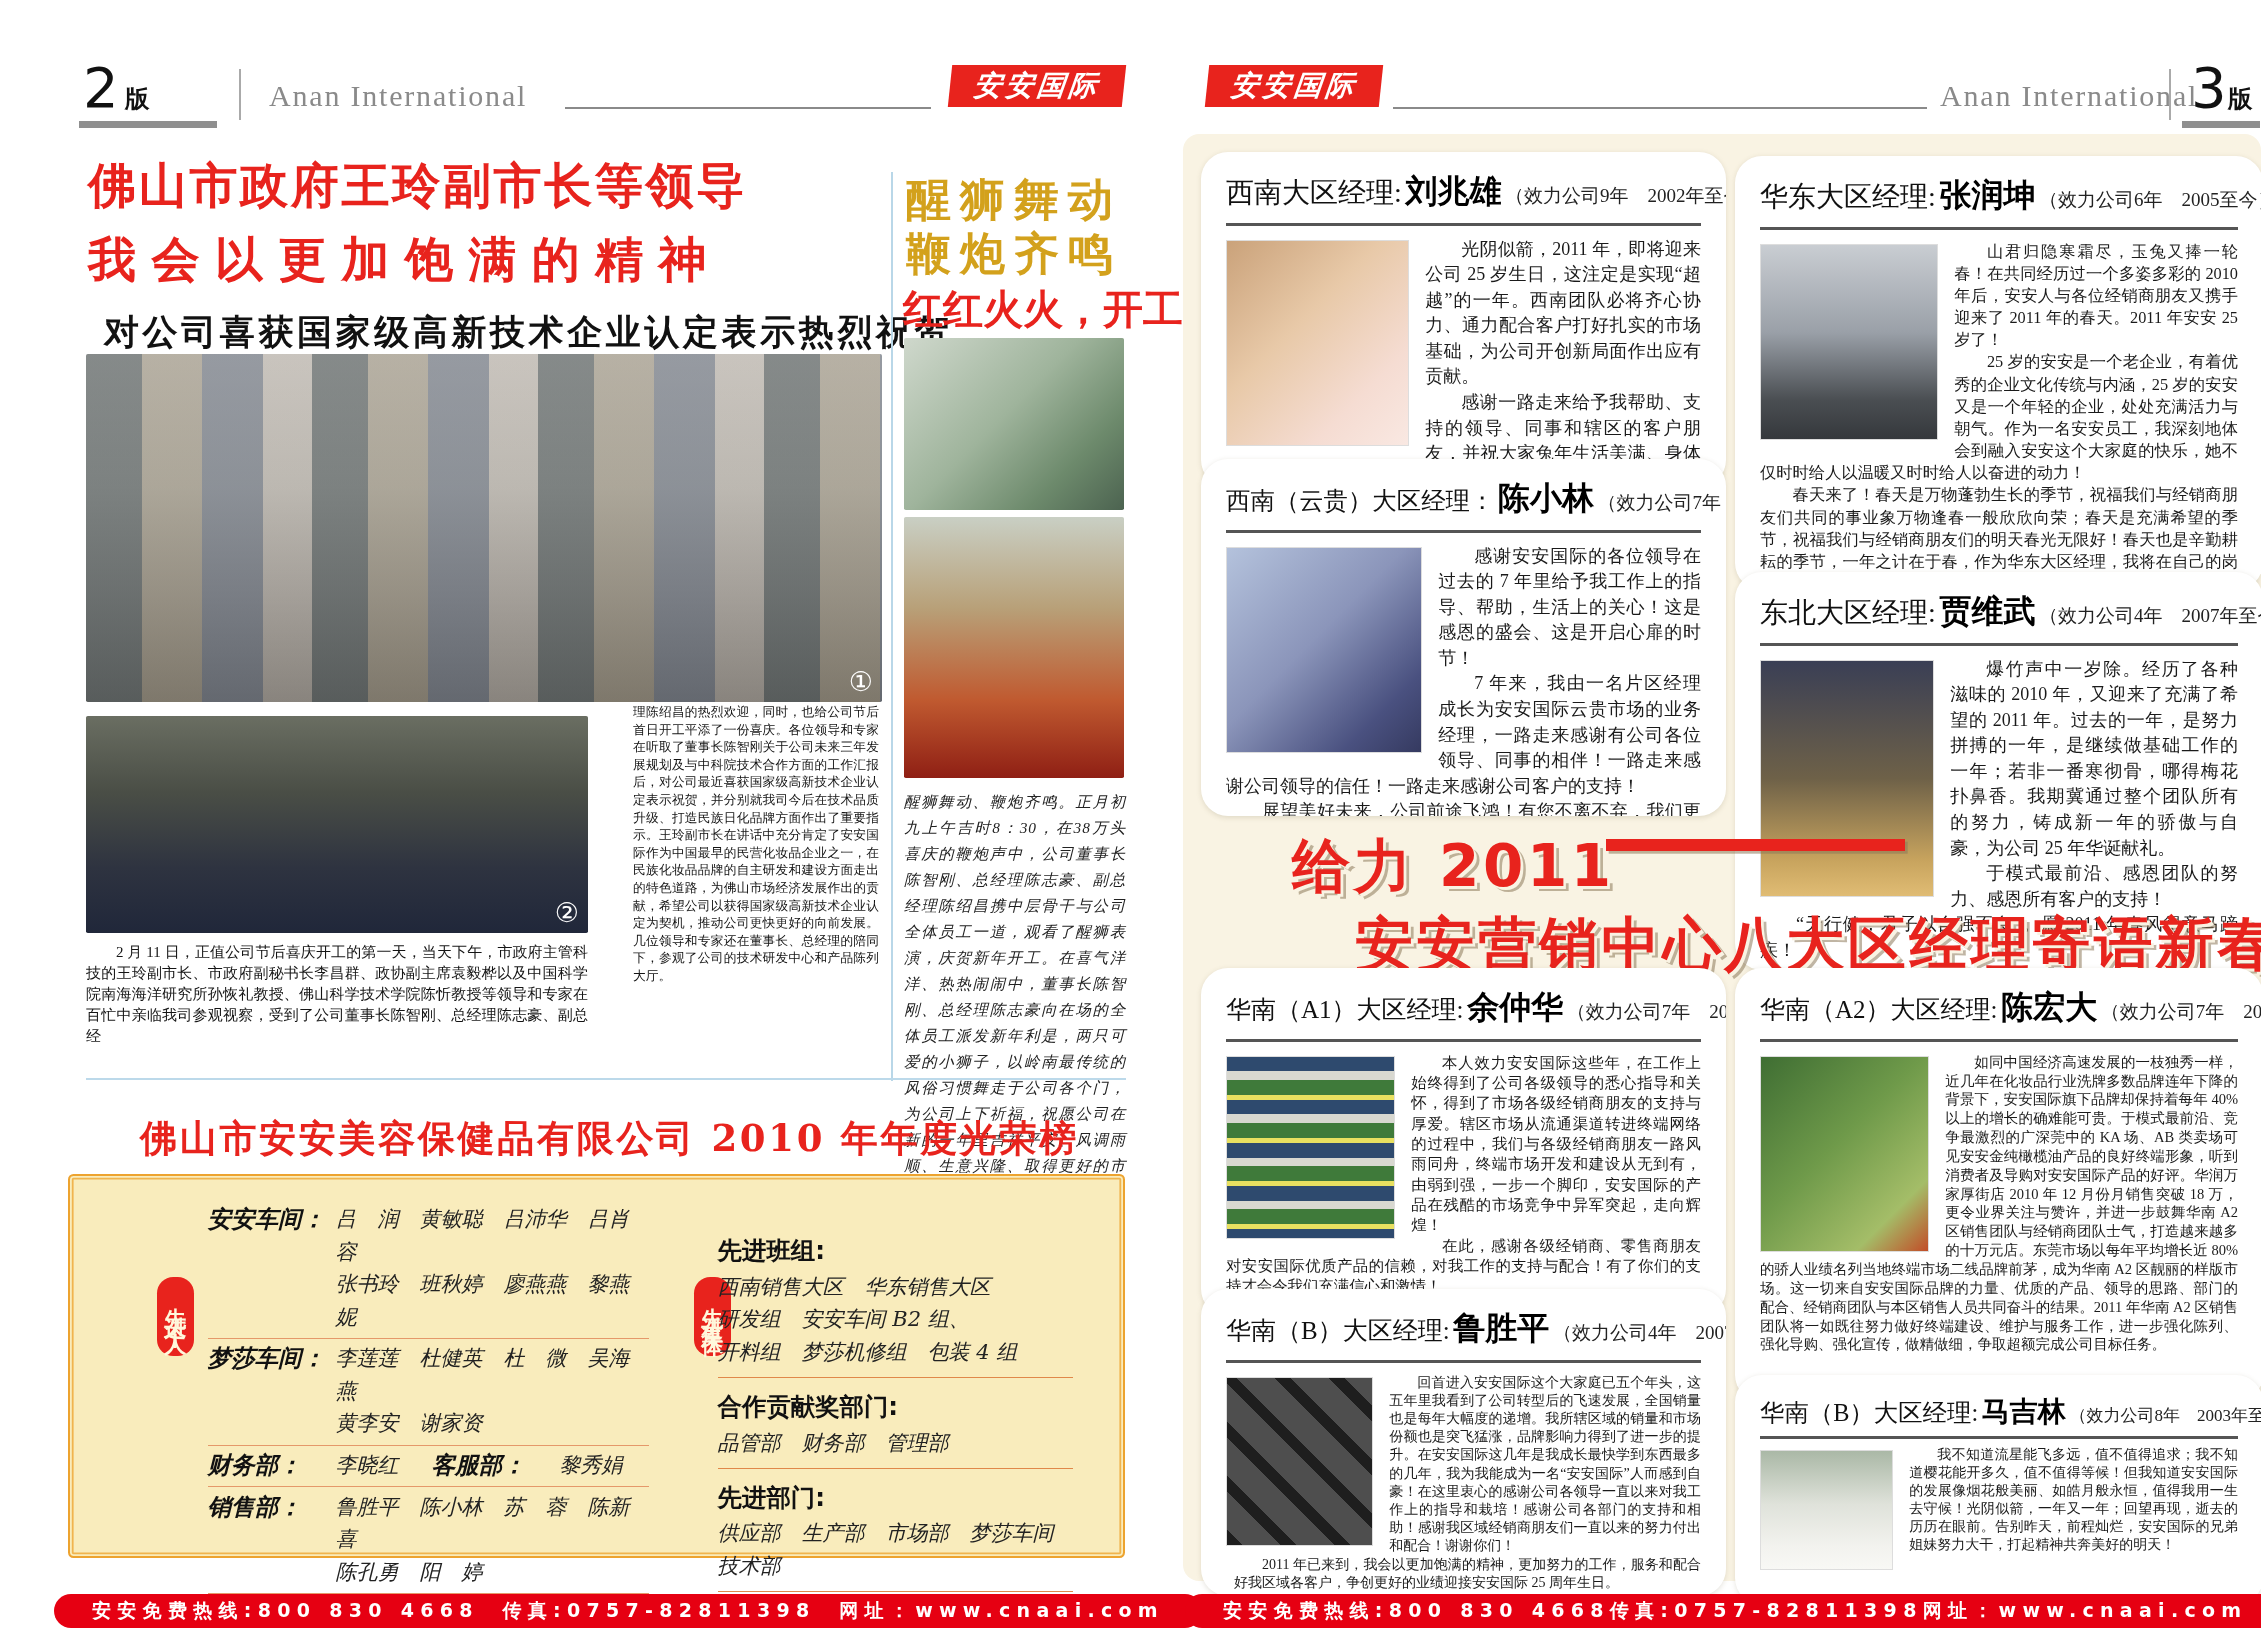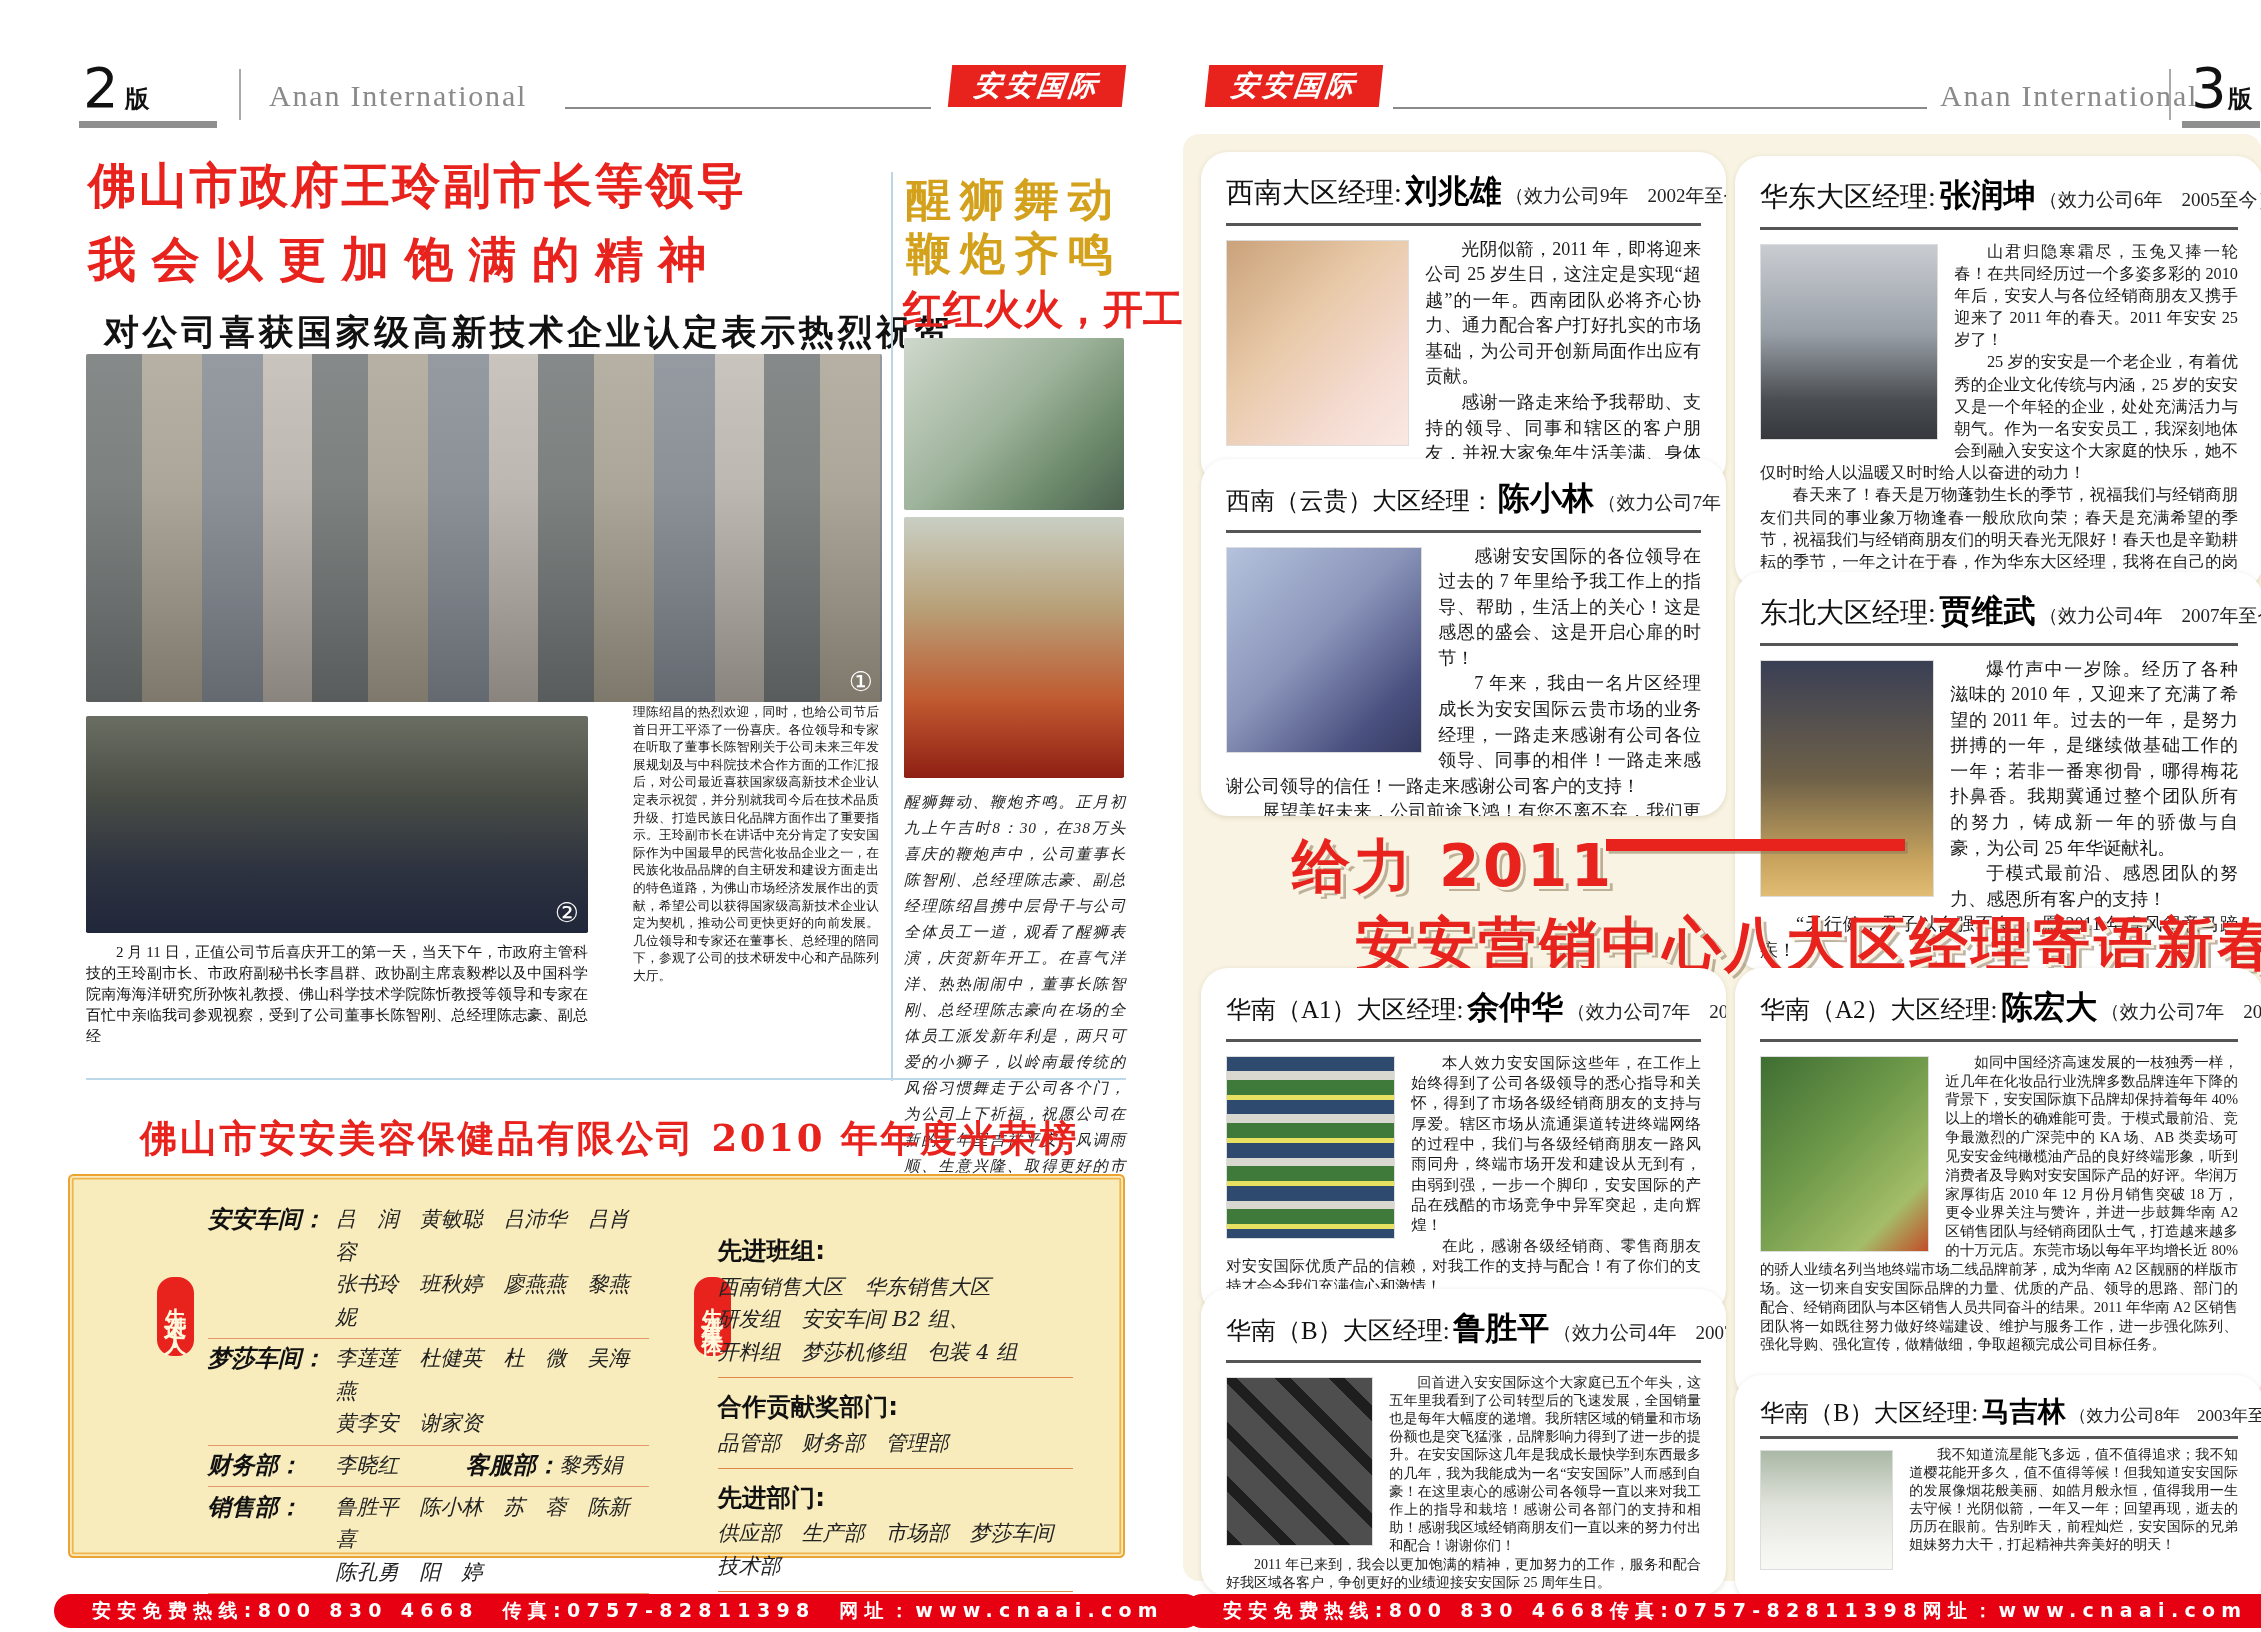--- a/index.html
+++ b/index.html
@@ -35,21 +35,21 @@
   .divline-v{width:1.8px;background:#b9d7e8;}
   .divline-h{height:1.8px;background:#bcd9ea;}
   
   .honor-title{font-family:"DejaVu Serif",serif;font-weight:bold;color:#e8231d;font-size:37px;letter-spacing:2.7px;white-space:nowrap;}
   .honor-box{background:#f9ecbc;border:2.7px solid #eda32f;border-radius:5.4px;box-shadow:inset 0 0 0 1.8px #f9ecbc, inset 0 0 0 3.6px #f0b44e;}
   .hlabel{font-family:"DejaVu Sans",sans-serif;font-weight:bold;font-size:23.5px;color:#111;white-space:nowrap;}
   .hnames{font-family:"DejaVu Serif",serif;font-style:italic;font-size:21px;color:#222;white-space:pre-line;line-height:1.55;}
   .hrow{display:flex;align-items:flex-start;border-bottom:0.9px solid #e5986a;padding:3.6px 0 4.5px 0;}
   .hrow .hlabel{width:128px;flex:none;font-style:italic;}
   .pair2{margin-left:33px;display:flex;}
-  .pair2 .hlabel{width:128px;flex:none;text-align:right;}
+  .pair2 .hlabel{width:128px;flex:none;}
   .capsule{background:#e8231d;border-radius:16.3px;color:#fff8dc;writing-mode:vertical-rl;
            font-family:"DejaVu Sans",sans-serif;font-weight:bold;font-size:22px;letter-spacing:9px;
            text-align:center;padding:12.7px 3.6px;}
   .hgroup-head{font-family:"DejaVu Sans",sans-serif;font-weight:bold;font-size:24.4px;color:#111;margin:0 0 3.6px 0;}
   .hgroup{border-bottom:0.9px solid #e0884a;padding-bottom:9px;margin-bottom:12.7px;}
   
   .bar{background:#e60012;border-radius:17px;display:flex;align-items:center;justify-content:space-between;
        padding:0 38px;color:#fff;font-family:"DejaVu Sans",sans-serif;font-weight:bold;font-size:19px;letter-spacing:6.3px;white-space:nowrap;}
   
   .cream{background:#f9f3e3;border-radius:16.3px;}
@@ -296,21 +296,21 @@
     <div class="card" style="left:25px;top:1253px;width:475px;height:271px;">
       <div class="card-head">
         <span class="card-title" style="font-size:25px;">华南（B）大区经理:</span>
         <span class="card-name">鲁胜平</span>
         <span class="card-tenure">（效力公司4年　2007至今）</span>
       </div>
       <div class="card-rule"></div>
       <div class="card-body">
         <div class="pphoto g7" style="width:145px;height:167px;"></div>
         <p class="indent" style="font-size:14px;line-height:1.3;">回首进入安安国际这个大家庭已五个年头，这五年里我看到了公司转型后的飞速发展，全国销量也是每年大幅度的递增。我所辖区域的销量和市场份额也是突飞猛涨，品牌影响力得到了进一步的提升。在安安国际这几年是我成长最快学到东西最多的几年，我为我能成为一名“安安国际”人而感到自豪！在这里衷心的感谢公司各领导一直以来对我工作上的指导和栽培！感谢公司各部门的支持和相助！感谢我区域经销商朋友们一直以来的努力付出和配合！谢谢你们！</p>
-        <p class="indent" style="font-size:14px;line-height:1.3;">2011 年已来到，我会以更加饱满的精神，更加努力的工作，服务和配合好我区域各客户，争创更好的业绩迎接安安国际 25 周年生日。</p>
+        <p class="indent" style="font-size:14px;line-height:1.3;margin-left:8px;">2011 年已来到，我会以更加饱满的精神，更加努力的工作，服务和配合好我区域各客户，争创更好的业绩迎接安安国际 25 周年生日。</p>
 
       </div>
     </div>
 
     <div class="card small" style="left:559px;top:932px;width:478px;height:398px;">
       <div class="card-head">
         <span class="card-title" style="font-size:25px;">华南（A2）大区经理:</span>
         <span class="card-name">陈宏大</span>
         <span class="card-tenure">（效力公司7年　2004至今）</span>
       </div>

